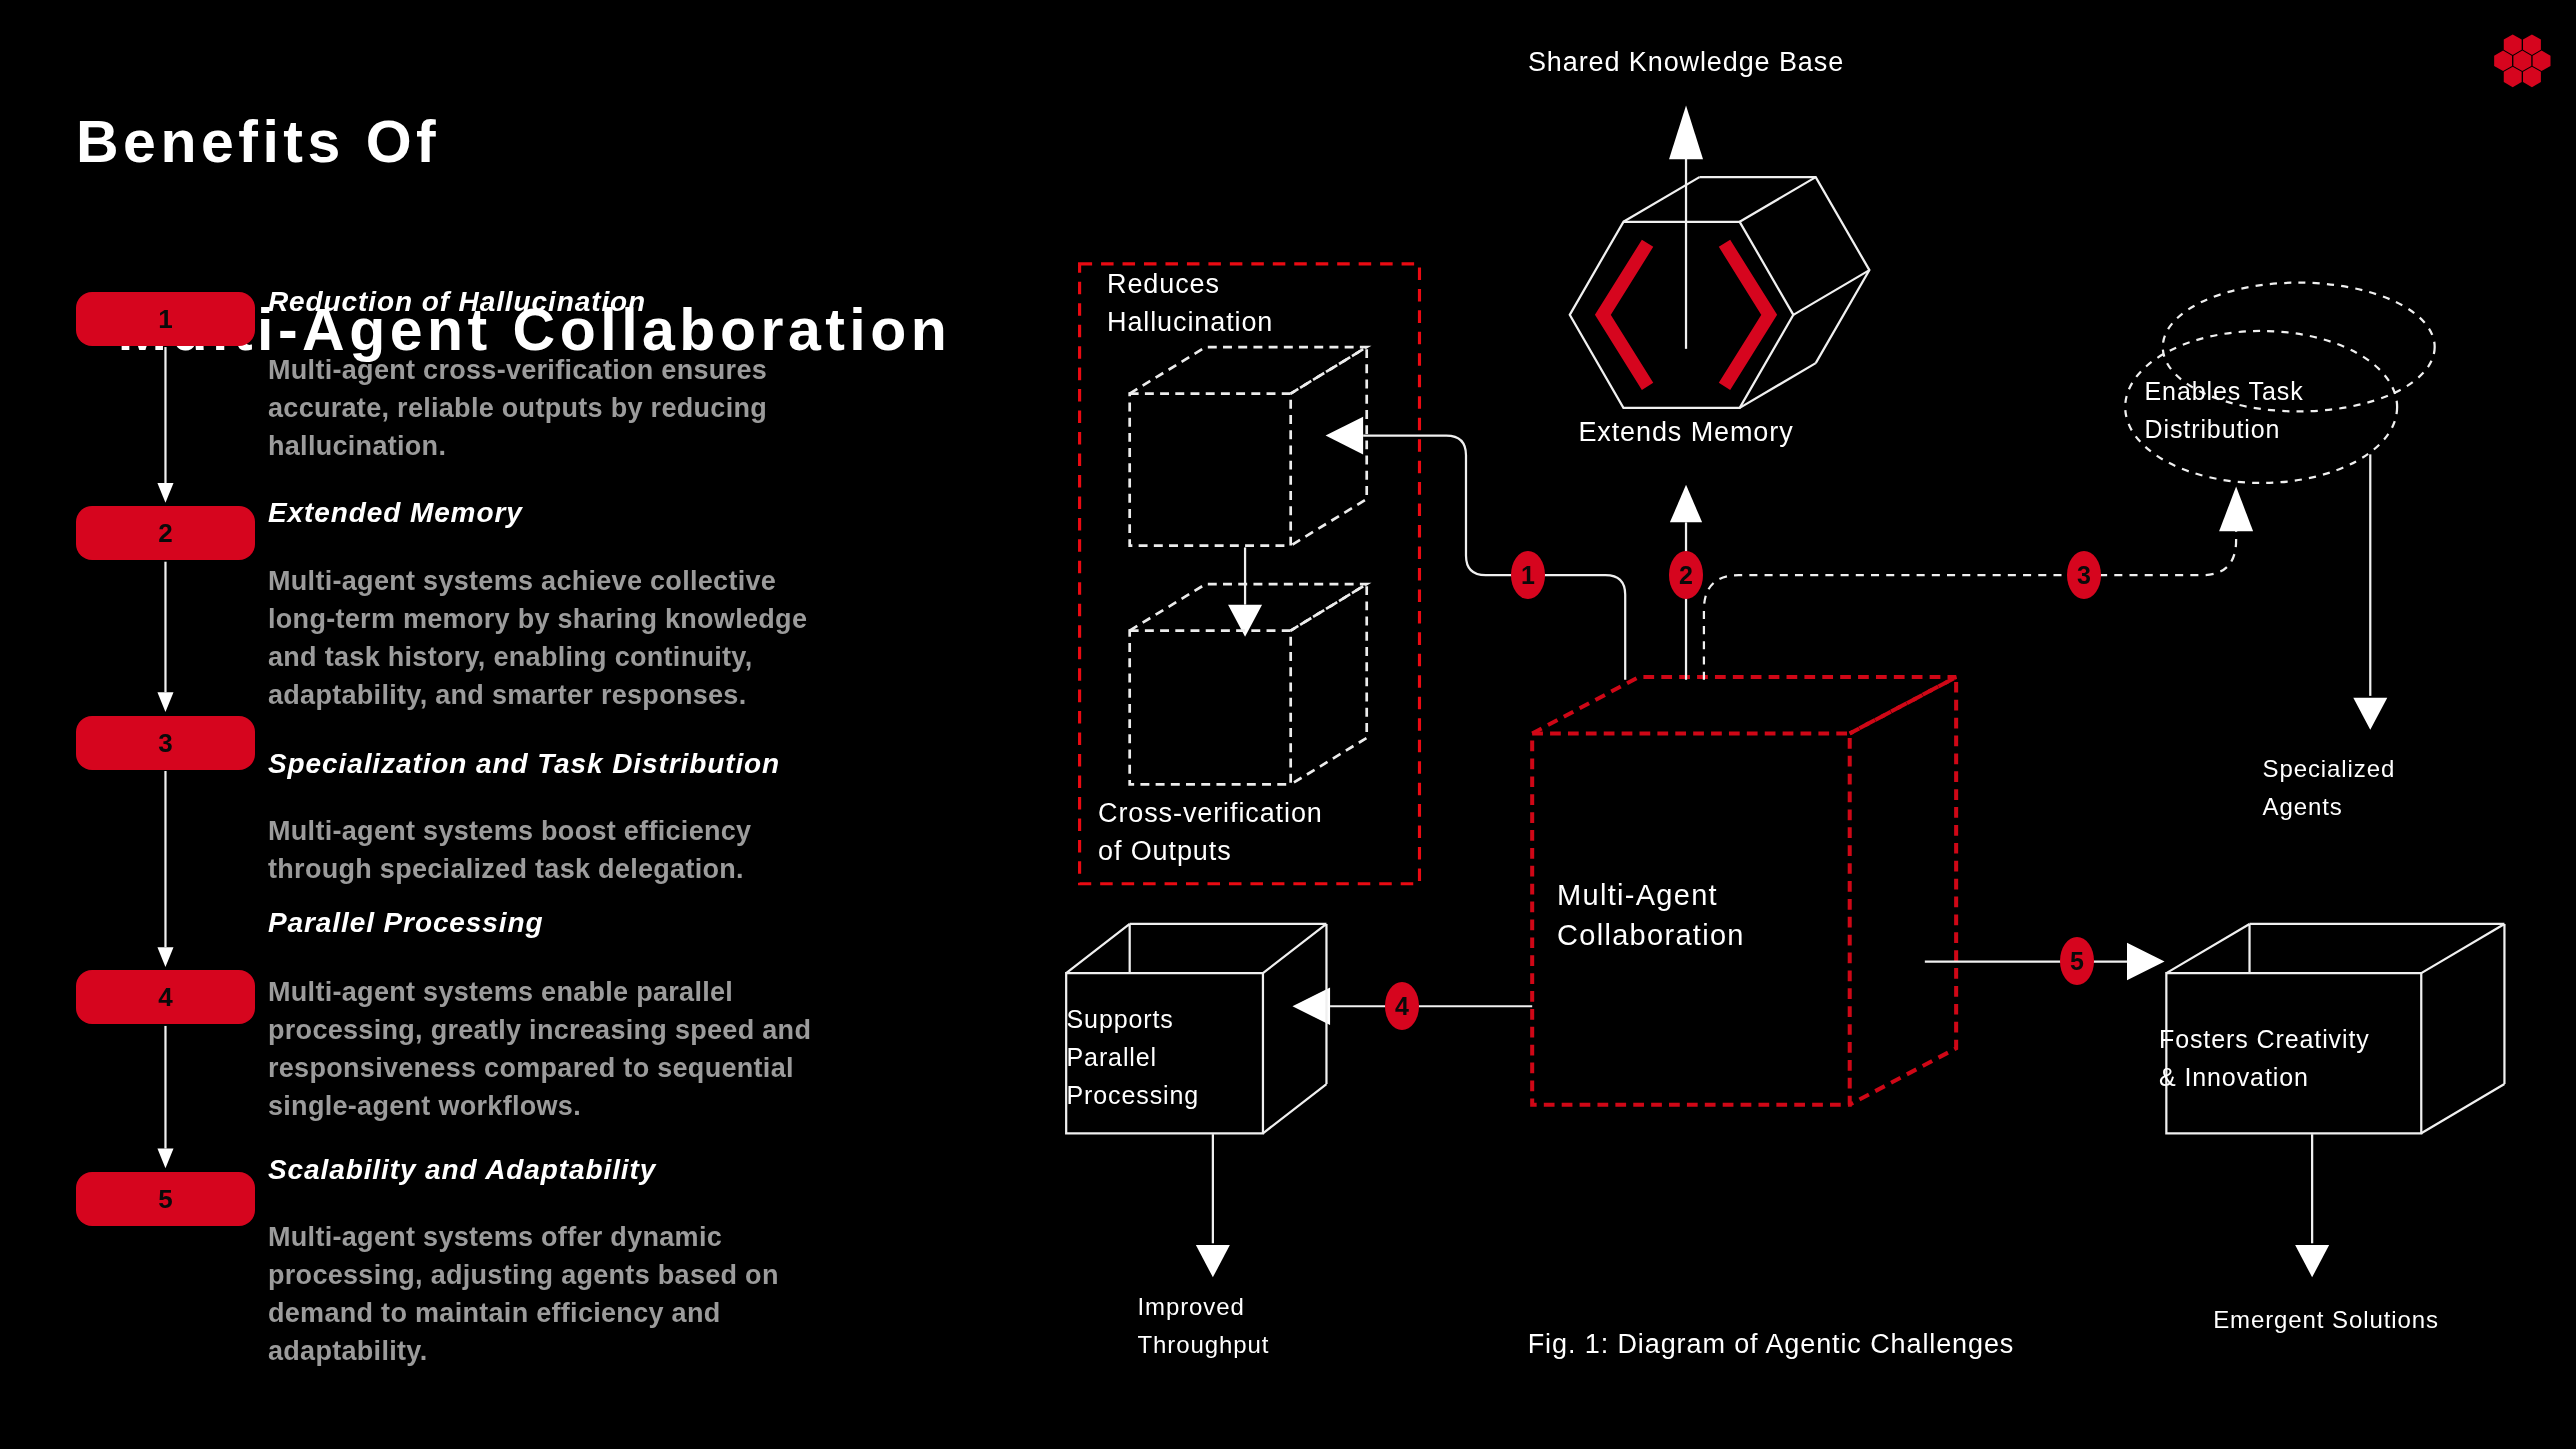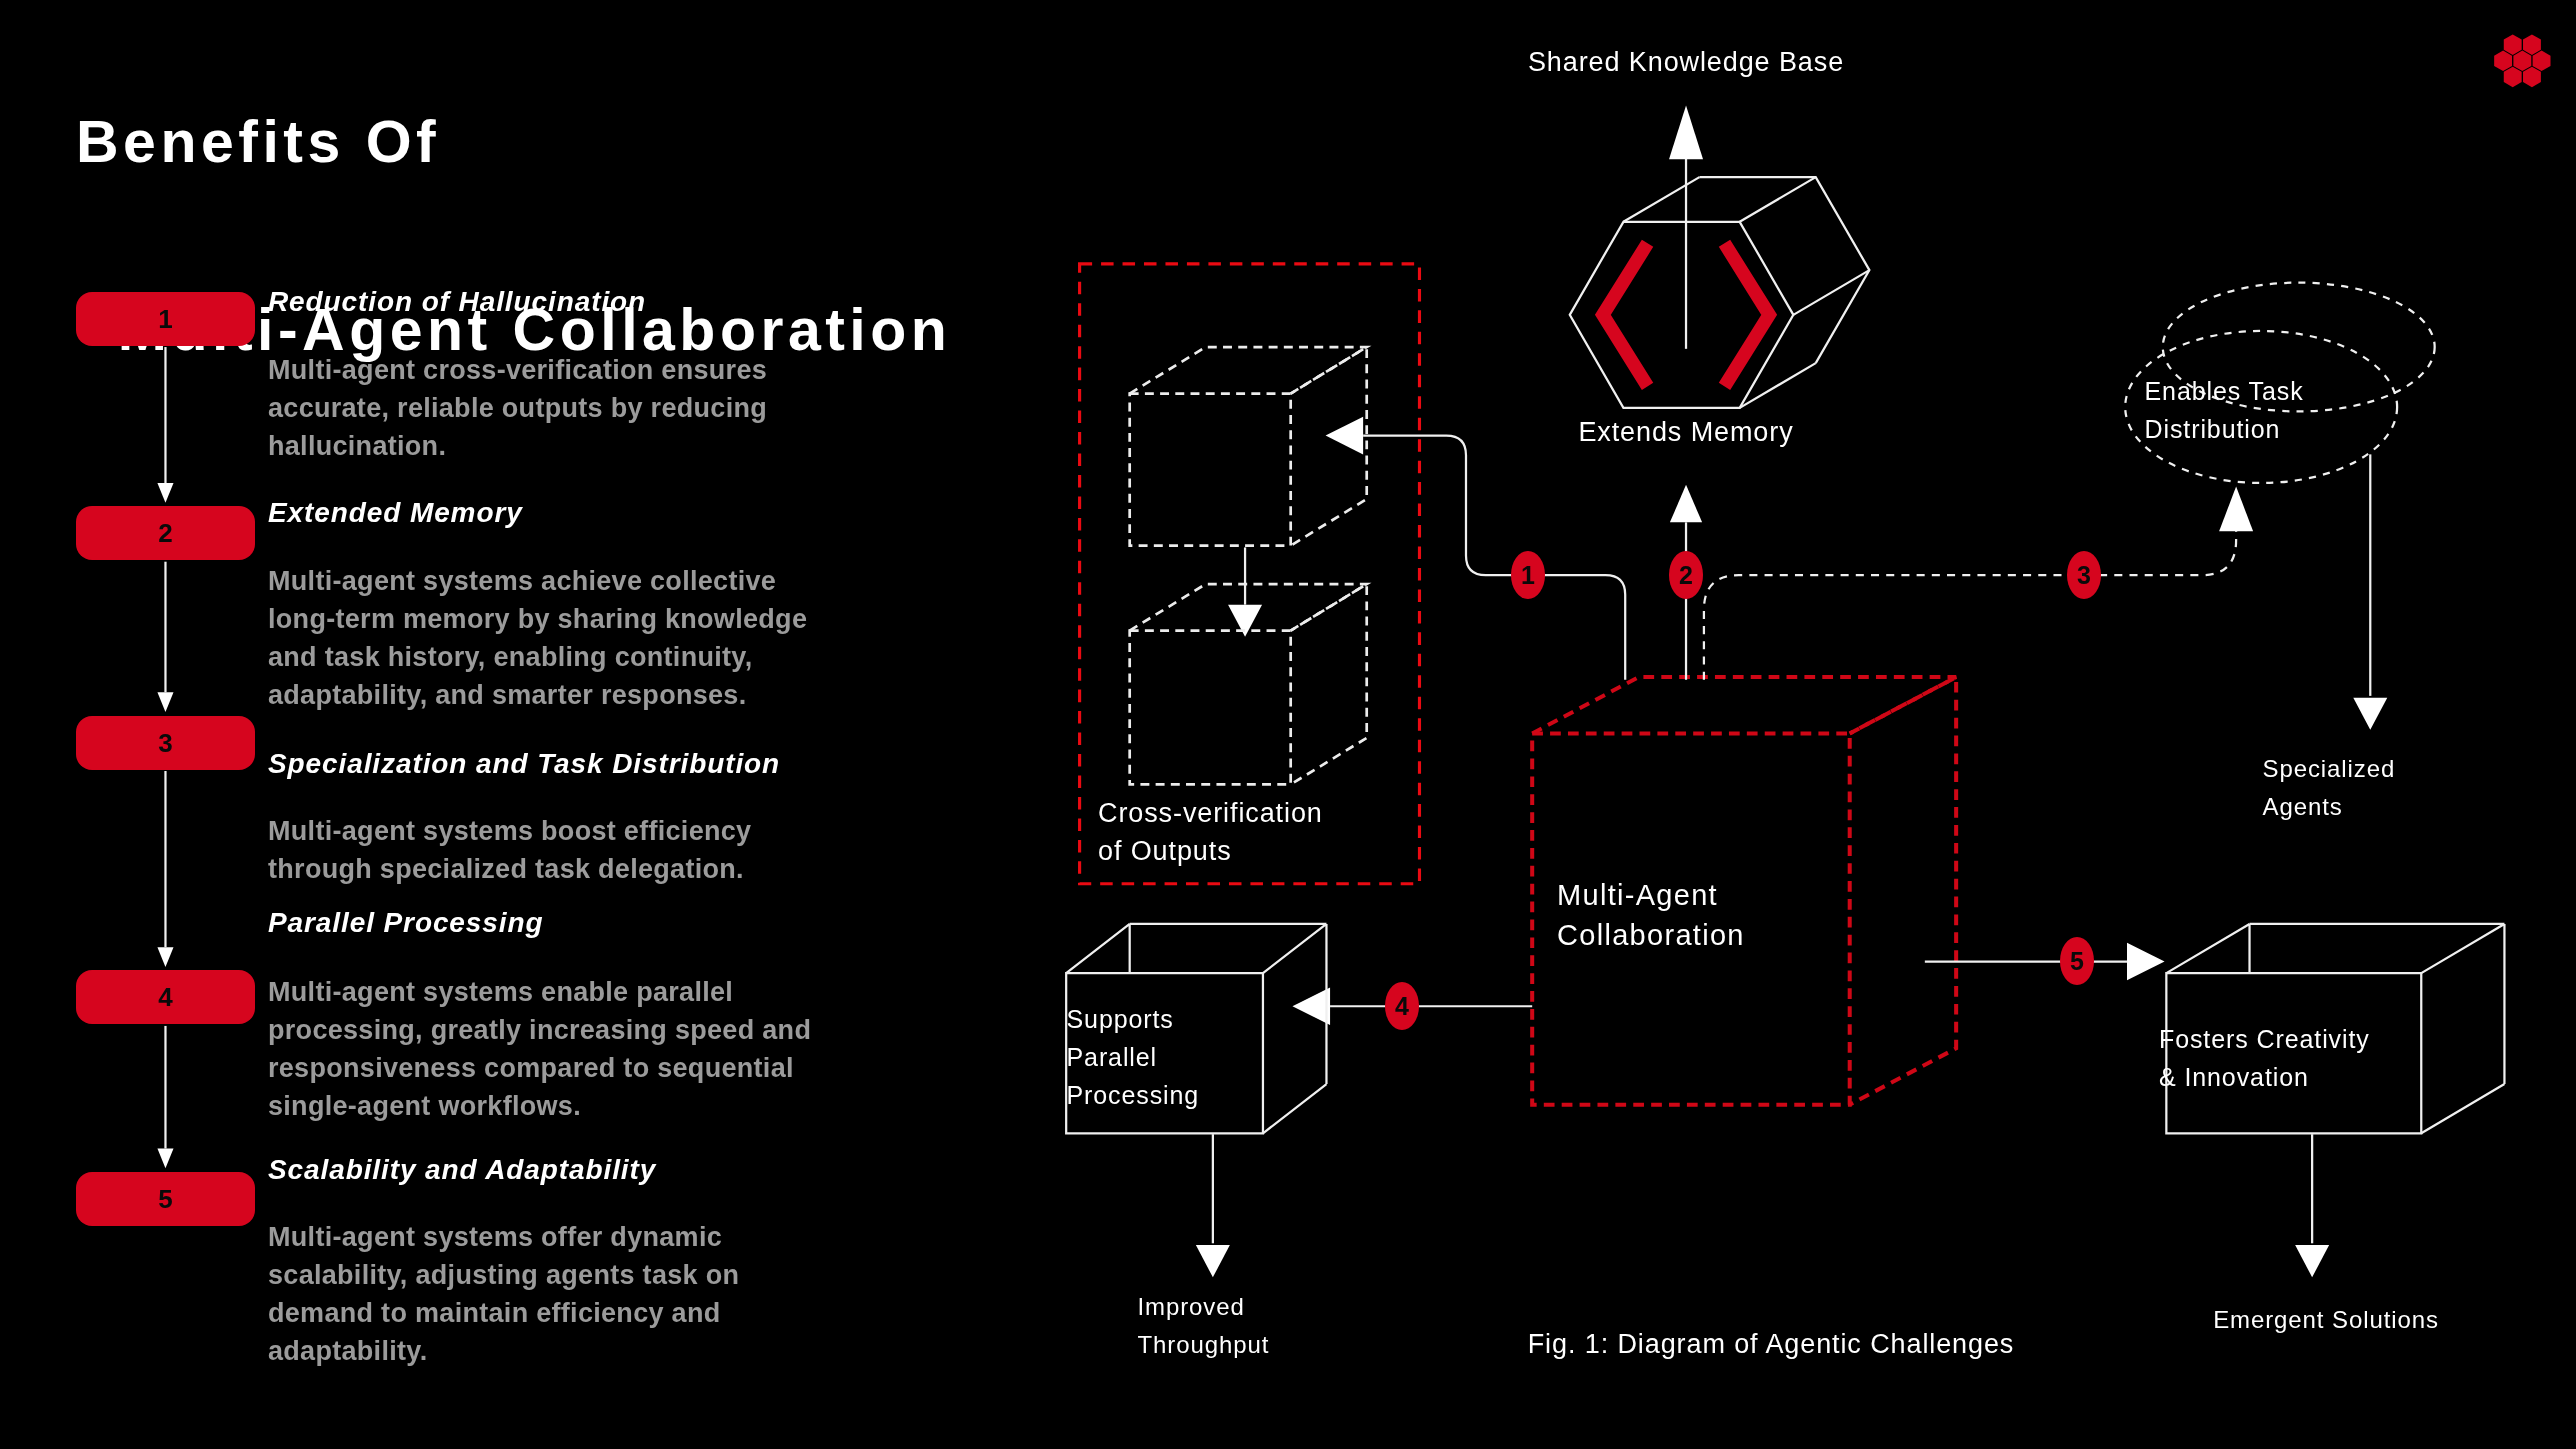--- a/index.html
+++ b/index.html
@@ -194,26 +194,28 @@
 through specialized task delegation.</div>
 
   <div class="heading" style="top:907px">Parallel Processing</div>
   <div class="para" style="top:973px">Multi-agent systems enable parallel
 processing, greatly increasing speed and
 responsiveness compared to sequential
 single-agent workflows.</div>
 
   <div class="heading" style="top:1154px">Scalability and Adaptability</div>
   <div class="para" style="top:1218px">Multi-agent systems offer dynamic
-scalability, adjusting agents task on
+processing, adjusting agents based on
 demand to maintain efficiency and
 adaptability.</div>
 
   <div class="lbl nowrap fs30" style="left:1686px;top:43px">Shared Knowledge Base</div>
   <div class="lbl nowrap fs30" style="left:1686px;top:413px">Extends Memory</div>
+  <div class="lbl fs30" style="left:1250px;top:265px;width:286px">Reduces
+Hallucination</div>
   <div class="lbl fs30" style="left:1250px;top:794px;width:304px">Cross-verification
 of Outputs</div>
   <div class="lbl fs32" style="left:1691px;top:875px;width:268px">Multi-Agent
 Collaboration</div>
   <div class="lbl fs28" style="left:2261px;top:372px;width:233px">Enables Task
 Distribution</div>
   <div class="lbl fs29" style="left:2379px;top:750px;width:233px">Specialized
 Agents</div>
   <div class="lbl fs28" style="left:1165px;top:1000px;width:197px">Supports
 Parallel

